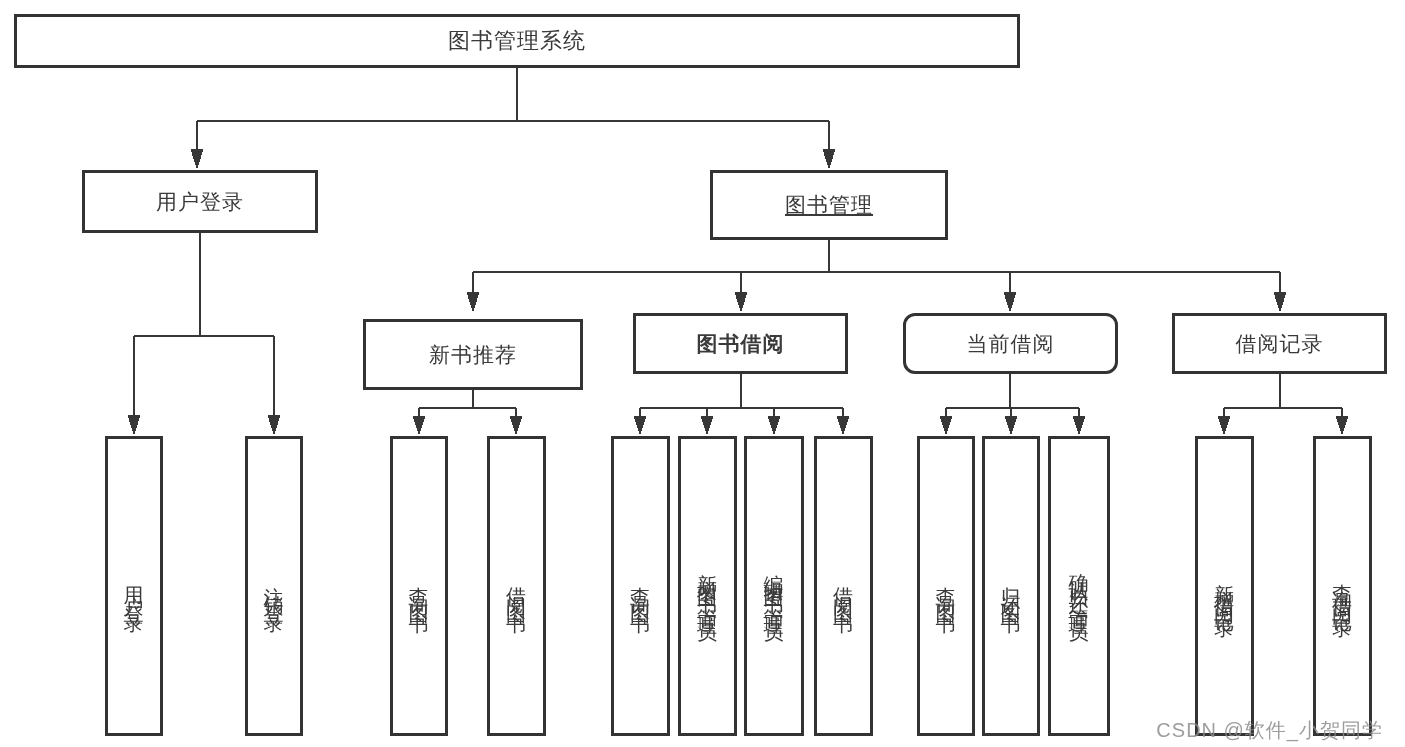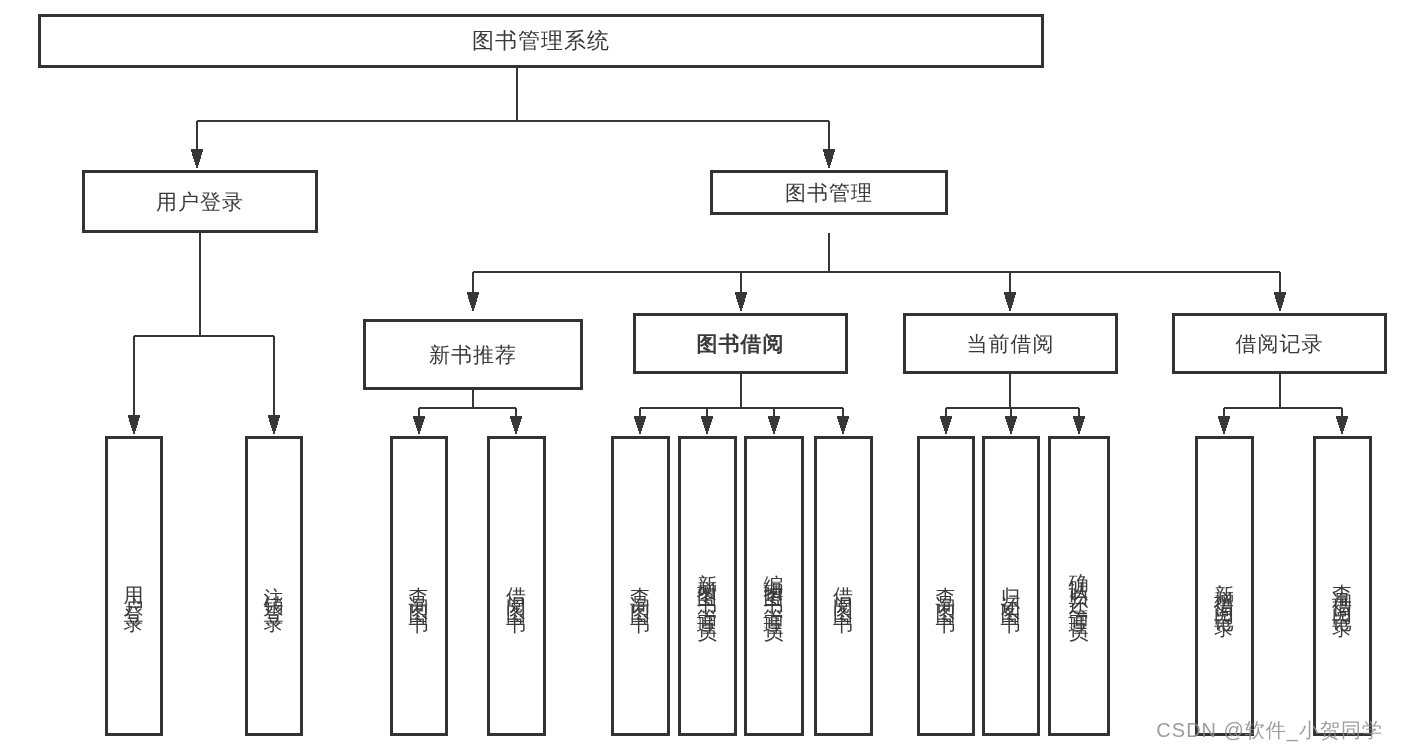--- a/index.html
+++ b/index.html
@@ -114,28 +114,28 @@
       <polygon class="head" points="1079,436 1072.5,416 1085.5,416"></polygon>
 
     <path class="bus" d="M1280 374 V408"></path>
     <path class="bus" d="M1224 408 H1342"></path>
     <path class="bus" d="M1224 408 V419"></path>
       <polygon class="head" points="1224,436 1217.5,416 1230.5,416"></polygon>
     <path class="bus" d="M1342 408 V419"></path>
       <polygon class="head" points="1342,436 1335.5,416 1348.5,416"></polygon>
   </svg>
 
-  <div class="node h-node root-node" style="left:14px; top:14px; width:1006px; height:54px;margin-left:24px;">图书管理系统</div>
+  <div class="node h-node root-node" style="left:14px; top:14px; width:1006px; height:54px;">图书管理系统</div>
 
   <div class="node h-node" style="left:82px; top:170px; width:236px; height:63px;">用户登录</div>
-  <div class="node h-node" style="left:710px; top:170px; width:238px; height:45px;">图书管理</div>
+  <div class="node h-node" style="left:710px; top:170px; width:238px; height:70px;text-decoration:underline;">图书管理</div>
 
   <div class="node h-node" style="left:363px; top:319px; width:220px; height:71px;">新书推荐</div>
   <div class="node h-node" style="left:633px; top:313px; width:215px; height:61px;font-weight:bold;">图书借阅</div>
-  <div class="node h-node" style="left:903px; top:313px; width:215px; height:61px;">当前借阅</div>
+  <div class="node h-node" style="left:903px; top:313px; width:215px; height:61px;border-radius:12px;">当前借阅</div>
   <div class="node h-node" style="left:1172px; top:313px; width:215px; height:61px;">借阅记录</div>
 
   <div class="node v-node" style="left:105px; top:436px; width:58px; height:300px;">用户登录</div>
   <div class="node v-node" style="left:245px; top:436px; width:58px; height:300px;">注销登录</div>
 
   <div class="node v-node" style="left:390px; top:436px; width:58px; height:300px;">查询图书</div>
   <div class="node v-node" style="left:487px; top:436px; width:59px; height:300px;">借阅图书</div>
 
   <div class="node v-node" style="left:611px; top:436px; width:59px; height:300px;">查询图书</div>
   <div class="node v-node long" style="left:678px; top:436px; width:59px; height:300px;">新增图书（管理员）</div>

